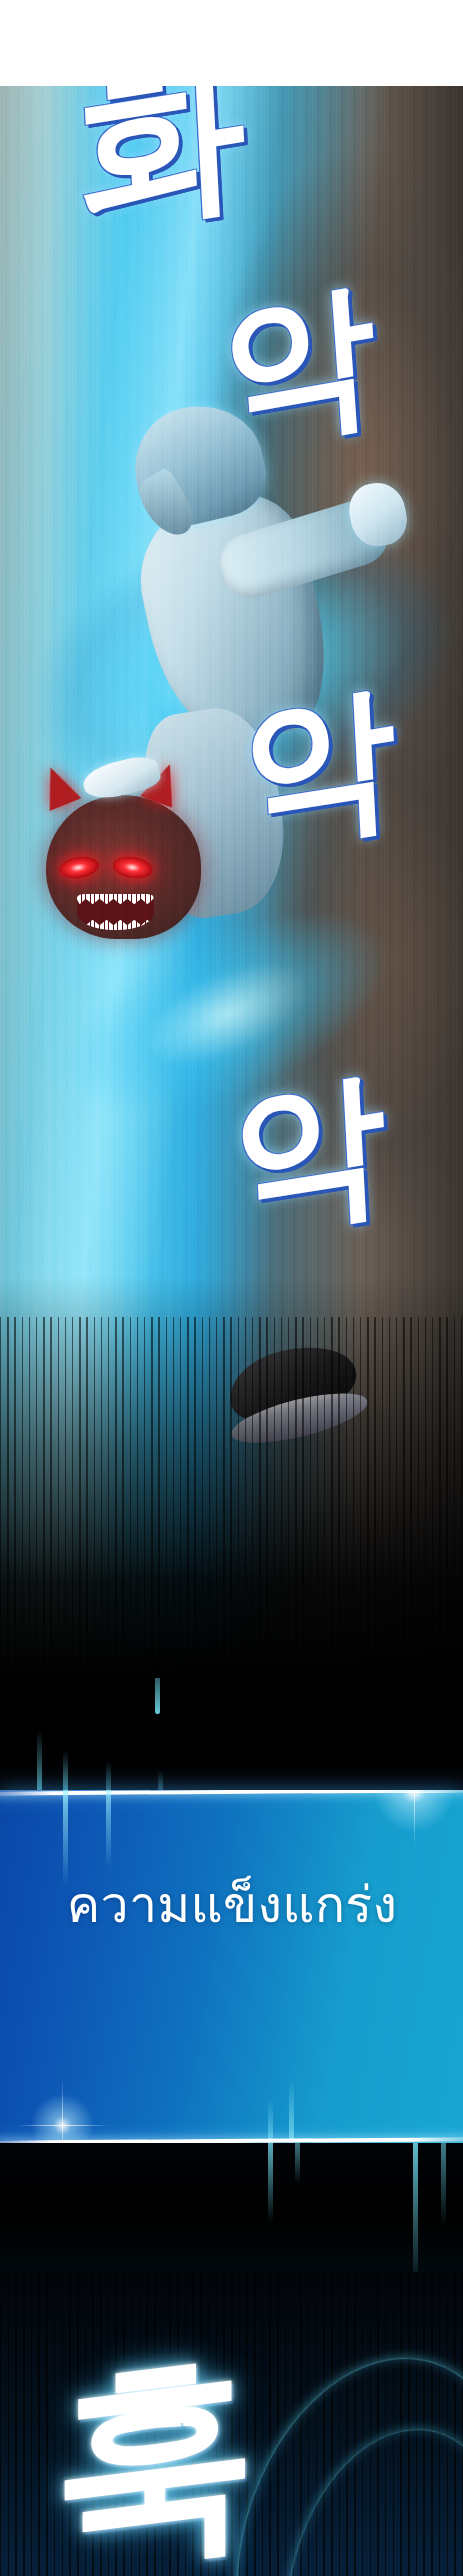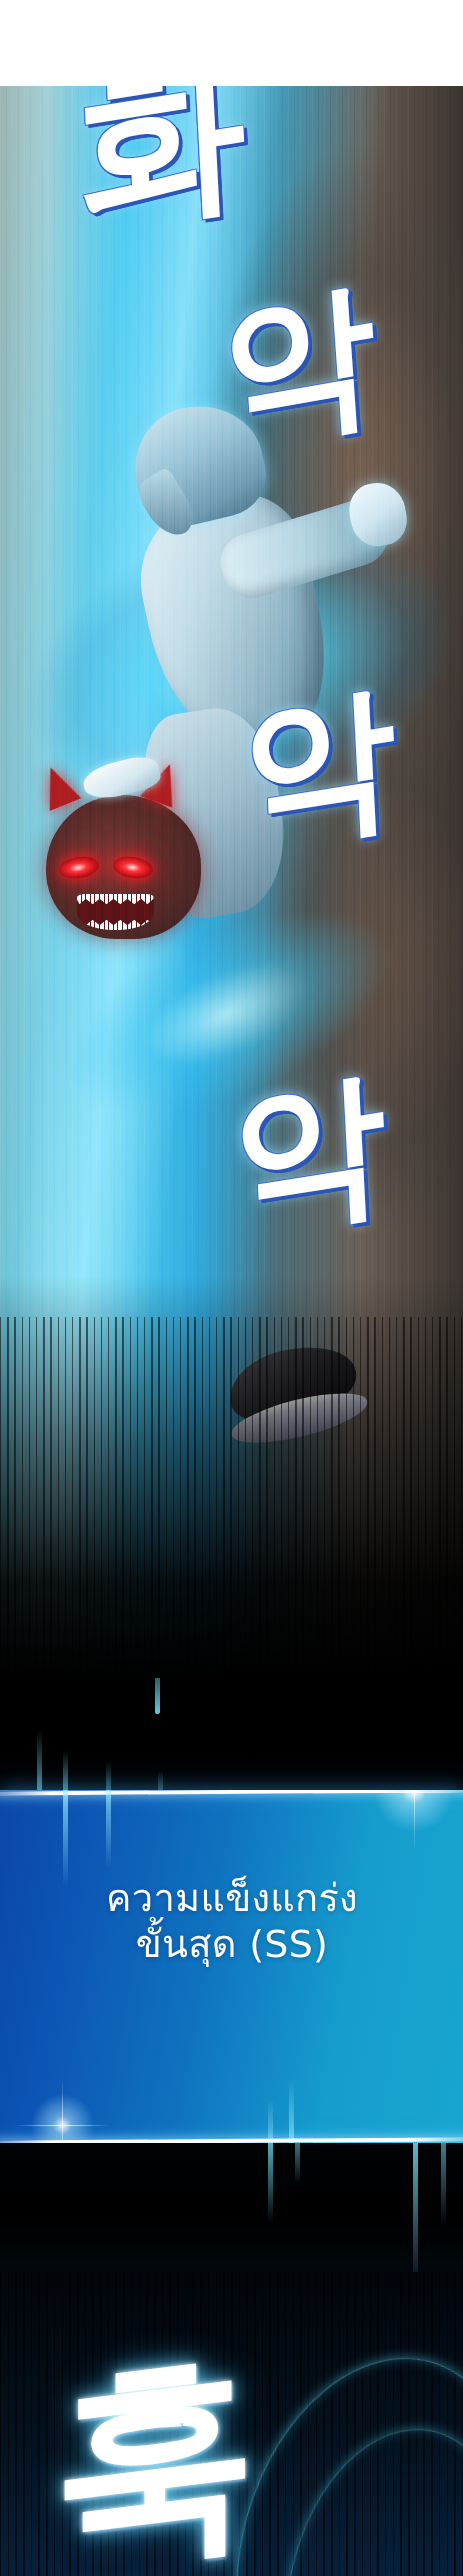--- a/index.html
+++ b/index.html
@@ -193,21 +193,21 @@
   .spark{
     position:absolute;width:118px;height:118px;pointer-events:none;
     background:
       linear-gradient(90deg,rgba(255,255,255,0) 0%,rgba(255,255,255,.85) 50%,rgba(255,255,255,0) 100%) center/100% 1px no-repeat,
       linear-gradient(0deg,rgba(255,255,255,0) 0%,rgba(255,255,255,.7) 50%,rgba(255,255,255,0) 100%) center/1px 100% no-repeat,
       radial-gradient(circle at 50% 50%, rgba(255,255,255,.95) 0%, rgba(190,240,255,.5) 14%, rgba(255,255,255,0) 48%);
   }
   #status-text{
     position:absolute;left:0;right:0;top:85px;
     text-align:center;color:#ffffff;
-    font-size:38px;line-height:1.22;font-weight:400;
+    font-size:50px;line-height:1.22;font-weight:400;
     letter-spacing:0.3px;
     text-shadow:0 1px 5.2px rgba(0,30,70,.35);
     font-family:"DejaVu Sans","Liberation Sans",sans-serif;
   }
   #status-text .ln{display:block;white-space:nowrap;}
 
   
   #gap-two{
     top:2143px;height:129px;
     background:linear-gradient(180deg,#000205 0%,#000 55%,#01080c 100%);
@@ -316,21 +316,20 @@
   <div class="panel" id="status-banner">
     <div class="spark" style="left:355px;top:-57px;"></div>
     <div class="spark" style="left:15.5px;top:289px;width:93px;height:93px;"></div>
     <div class="tick abs" style="left:63px;top:-20.6px;height:118px;background:linear-gradient(180deg,rgba(160,245,255,.9),rgba(160,245,255,0));"></div>
     <div class="tick abs" style="left:106px;top:-10.3px;height:88px;background:linear-gradient(180deg,rgba(160,245,255,.75),rgba(160,245,255,0));"></div>
     <div class="tick abs" style="left:289px;top:289px;height:88px;background:linear-gradient(0deg,rgba(160,245,255,.85),rgba(160,245,255,0));"></div>
     <div class="tick abs" style="left:268px;top:309px;height:62px;background:linear-gradient(0deg,rgba(160,245,255,.7),rgba(160,245,255,0));"></div>
 
     <div id="status-text">
       <span class="ln">ความแข็งแกร่ง</span>
-      <span class="ln">ขั้นสุด (SS)</span>
     </div>
   </div>
 
   <div class="panel" id="gap-two">
     <div class="tick abs" style="left:268px;top:-18.5px;height:98px;background:linear-gradient(180deg,rgba(120,235,255,.9),rgba(120,235,255,0));"></div>
     <div class="tick abs" style="left:295px;top:-20.6px;height:62px;background:linear-gradient(180deg,rgba(120,235,255,.75),rgba(120,235,255,0));"></div>
     <div class="tick abs" style="left:413px;top:-10.3px;height:155px;background:linear-gradient(180deg,rgba(120,235,255,.85),rgba(120,235,255,0));"></div>
     <div class="tick abs" style="left:441px;top:-10.3px;height:93px;background:linear-gradient(180deg,rgba(120,235,255,.6),rgba(120,235,255,0));"></div>
   </div>
 

